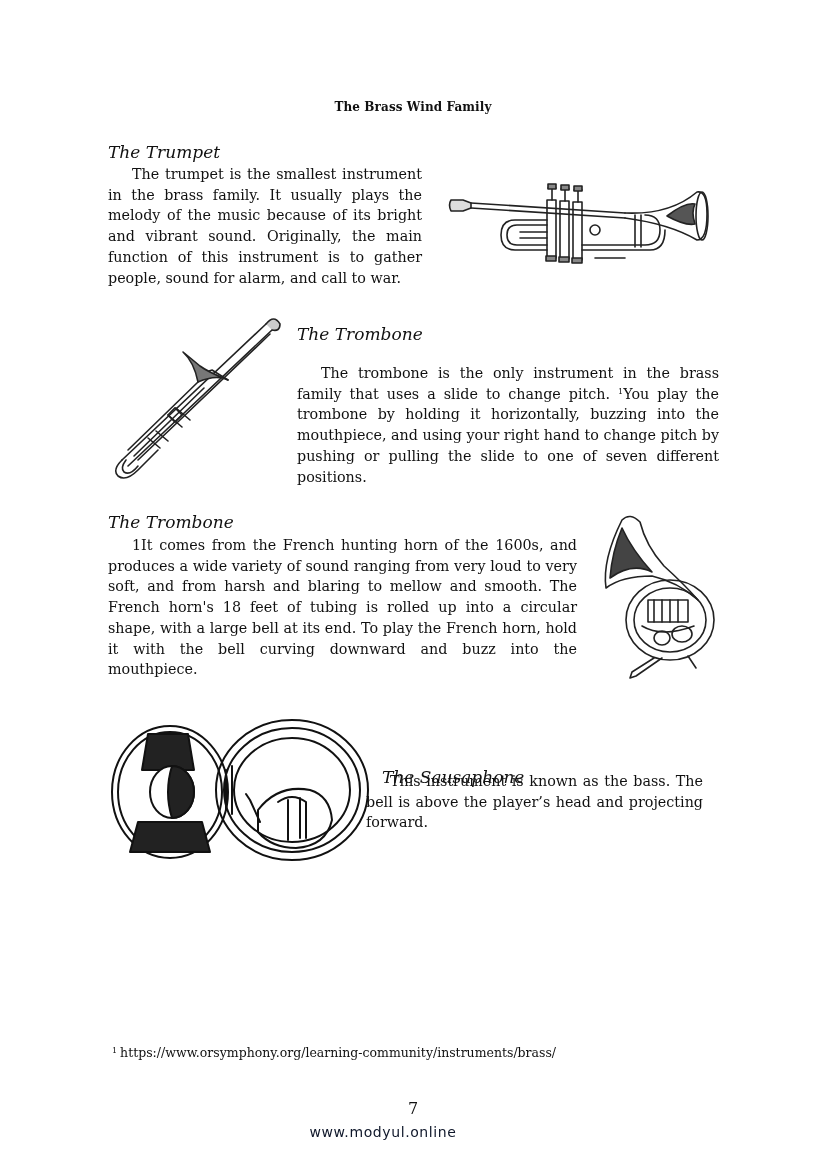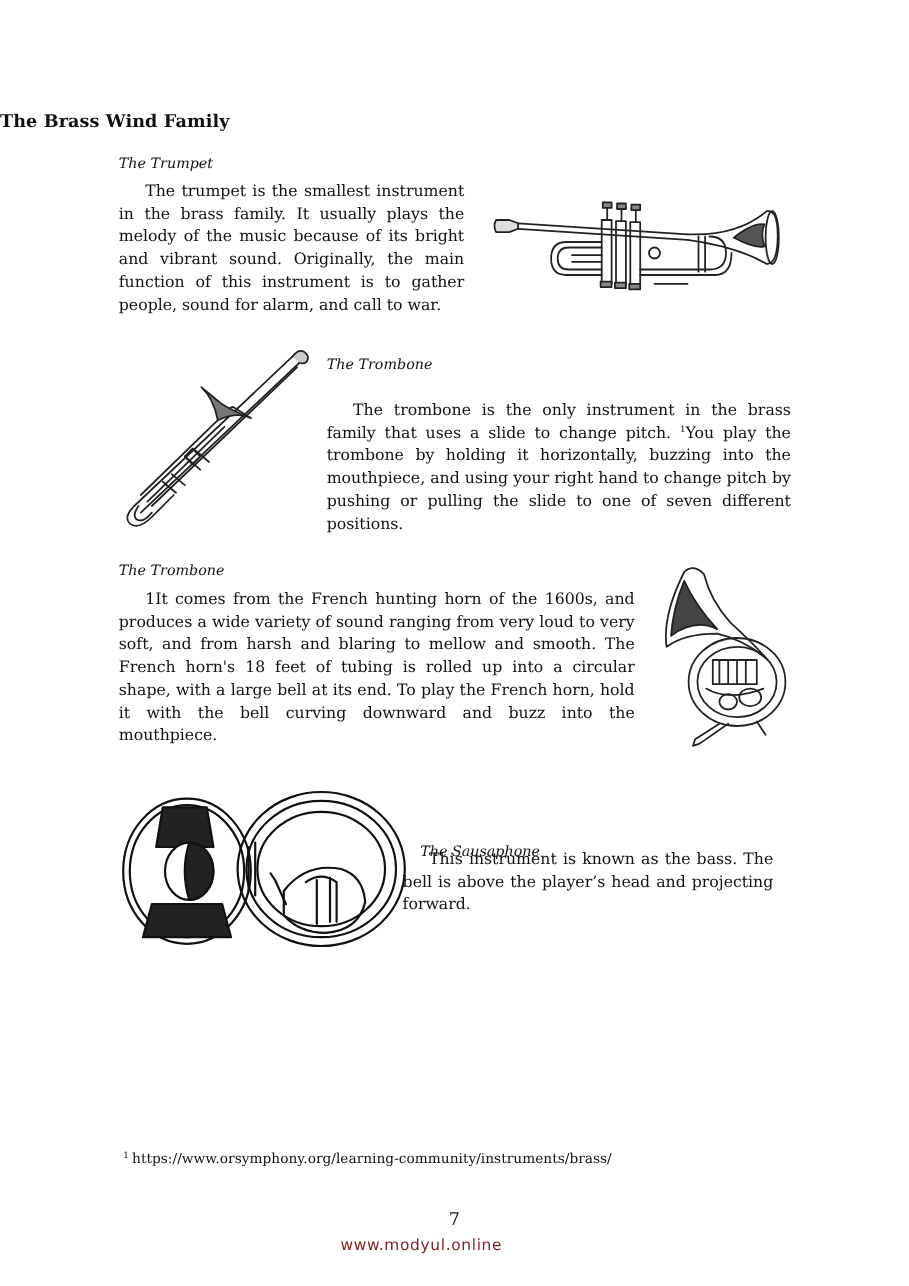--- a/index.html
+++ b/index.html
@@ -13,29 +13,29 @@
       position: relative;
       overflow: hidden;
       font-family: "DejaVu Serif", "Liberation Serif", serif;
       color: #111111;
     }
     .page-title {
       position: absolute;
       top: 100px;
       left: 0;
       width: 826px;
-      text-align: left;
+      text-align: center;
       font-weight: bold;
-      font-size: 16px;
+      font-size: 12px;
       letter-spacing: 0.1px;
     }
     .section-heading {
       position: absolute;
       font-style: italic;
-      font-size: 13px;
+      font-size: 17px;
     }
     .section-body {
       position: absolute;
       font-size: 14.3px;
       line-height: 20.7px;
       text-align: justify;
       text-indent: 24px;
       margin: 0;
     }
     .section-body sup {
@@ -68,21 +68,21 @@
       font-family: "DejaVu Serif", serif;
     }
     .watermark {
       position: absolute;
       top: 1124px;
       left: 0;
       width: 766px;
       text-align: center;
       font-size: 14px;
       letter-spacing: 0.6px;
-      color: #7f1d1d;
+      color: #0f172a;
       font-family: "DejaVu Sans", "Liberation Sans", sans-serif;
     }
   </style>
 </head>
 <body>
 
 <div class="page-title">The Brass Wind Family</div>
 
 <div class="section-heading" style="top:142px; left:108px;">The Trumpet</div>
 <p class="section-body" style="top:164px; left:108px; width:314px;">The trumpet is the smallest instrument in the brass family. It usually plays the melody of the music because of its bright and vibrant sound. Originally, the main function of this instrument is to gather people, sound for alarm, and call to war.</p>

